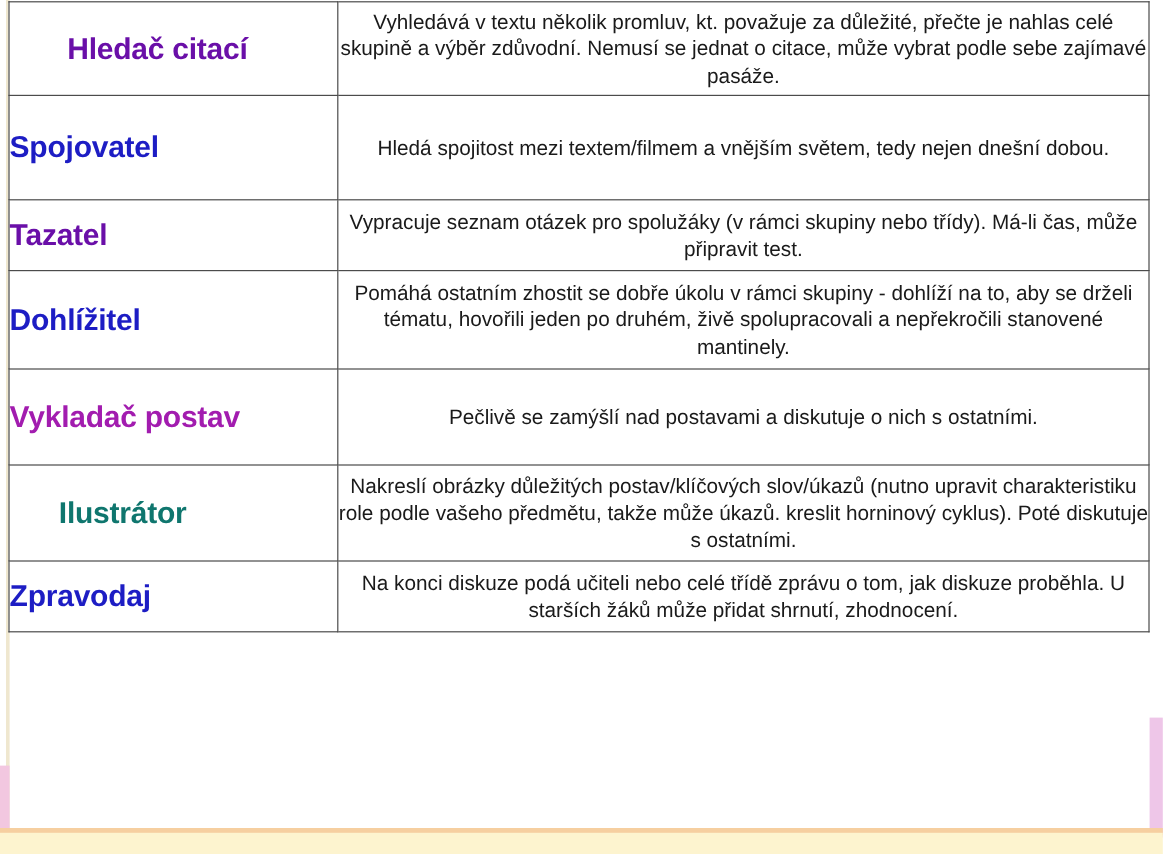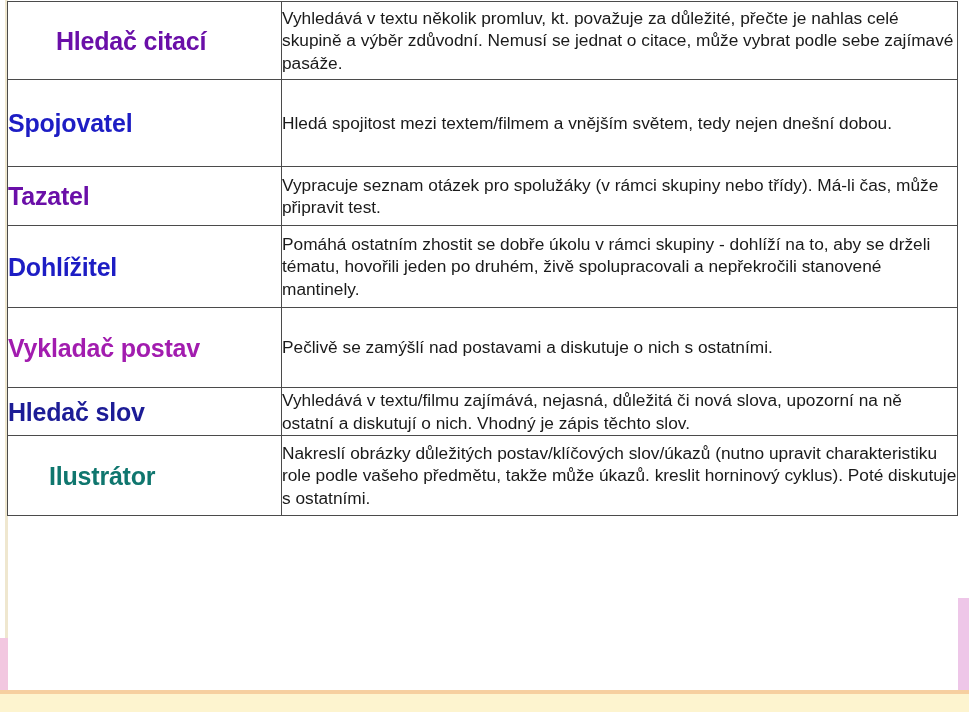--- a/index.html
+++ b/index.html
@@ -91,21 +91,21 @@
     letter-spacing: -0.2px;
     text-align: left;
     white-space: nowrap;
   }
   td.role-desc {
     width: 676px;
     padding: 3px 9px 3px 9px;
     font-size: 17.3px;
     line-height: 1.29;
     color: #1a1a1a;
-    text-align: left;
+    text-align: center;
   }
   td.role-desc b {
     font-weight: bold;
   }
 </style>
 </head>
 <body>
 
 <div class="edge-strip edge-left-line"></div>
 <div class="edge-strip edge-left-pink"></div>
@@ -130,23 +130,23 @@
           <td class="role-desc"><span>Vypracuje seznam otázek pro spolužáky (v rámci skupiny nebo třídy). Má-li čas, může připravit test.</span></td>
         </tr>
         <tr style="height: 82px;">
           <td class="role-name" style="color: rgb(29, 29, 196);">Dohlížitel</td>
           <td class="role-desc"><span>Pomáhá ostatním zhostit se dobře úkolu v rámci skupiny - dohlíží na to, aby se drželi tématu, hovořili jeden po druhém, živě spolupracovali a nepřekročili stanovené mantinely.</span></td>
         </tr>
         <tr style="height: 80px;">
           <td class="role-name" style="color: #a21caf;">Vykladač postav</td>
           <td class="role-desc"><span>Pečlivě se zamýšlí nad postavami a diskutuje o nich s ostatními.</span></td>
         </tr>
-        <tr style="height: 48px;">
-          <td class="role-name" style="color: rgb(28, 28, 150);">Hledač slov</td>
-          <td class="role-desc"><span>Vyhledává v textu/filmu zajímává, nejasná, důležitá či nová slova, upozorní na ně ostatní a diskutují o nich. Vhodný je zápis těchto slov.</span></td>
-        </tr>
         <tr style="height: 80px;">
           <td class="role-name" style="color: #0f766e; padding-left: 41px;">Ilustrátor</td>
           <td class="role-desc"><span>Nakreslí obrázky důležitých postav/klíčových slov/úkazů (nutno upravit charakteristiku role podle vašeho předmětu, takže může úkazů. kreslit horninový cyklus). Poté diskutuje s ostatními.</span></td>
+        </tr>
+        <tr style="height: 59px;">
+          <td class="role-name" style="color: rgb(29, 29, 196);">Zpravodaj</td>
+          <td class="role-desc"><span>Na konci diskuze podá učiteli nebo celé třídě zprávu o tom, jak diskuze proběhla. U starších žáků může přidat shrnutí, zhodnocení.</span></td>
         </tr>
       </tbody>
   </table>
 </div>
 
 </body></html>

